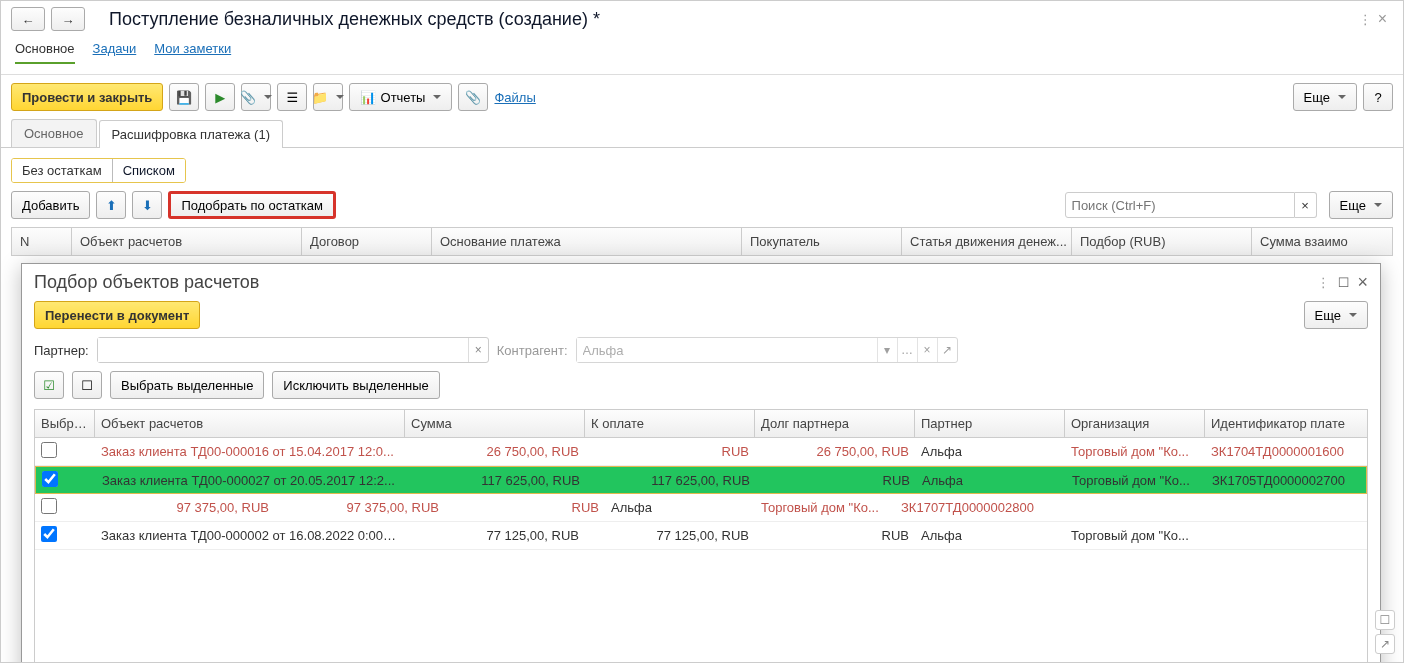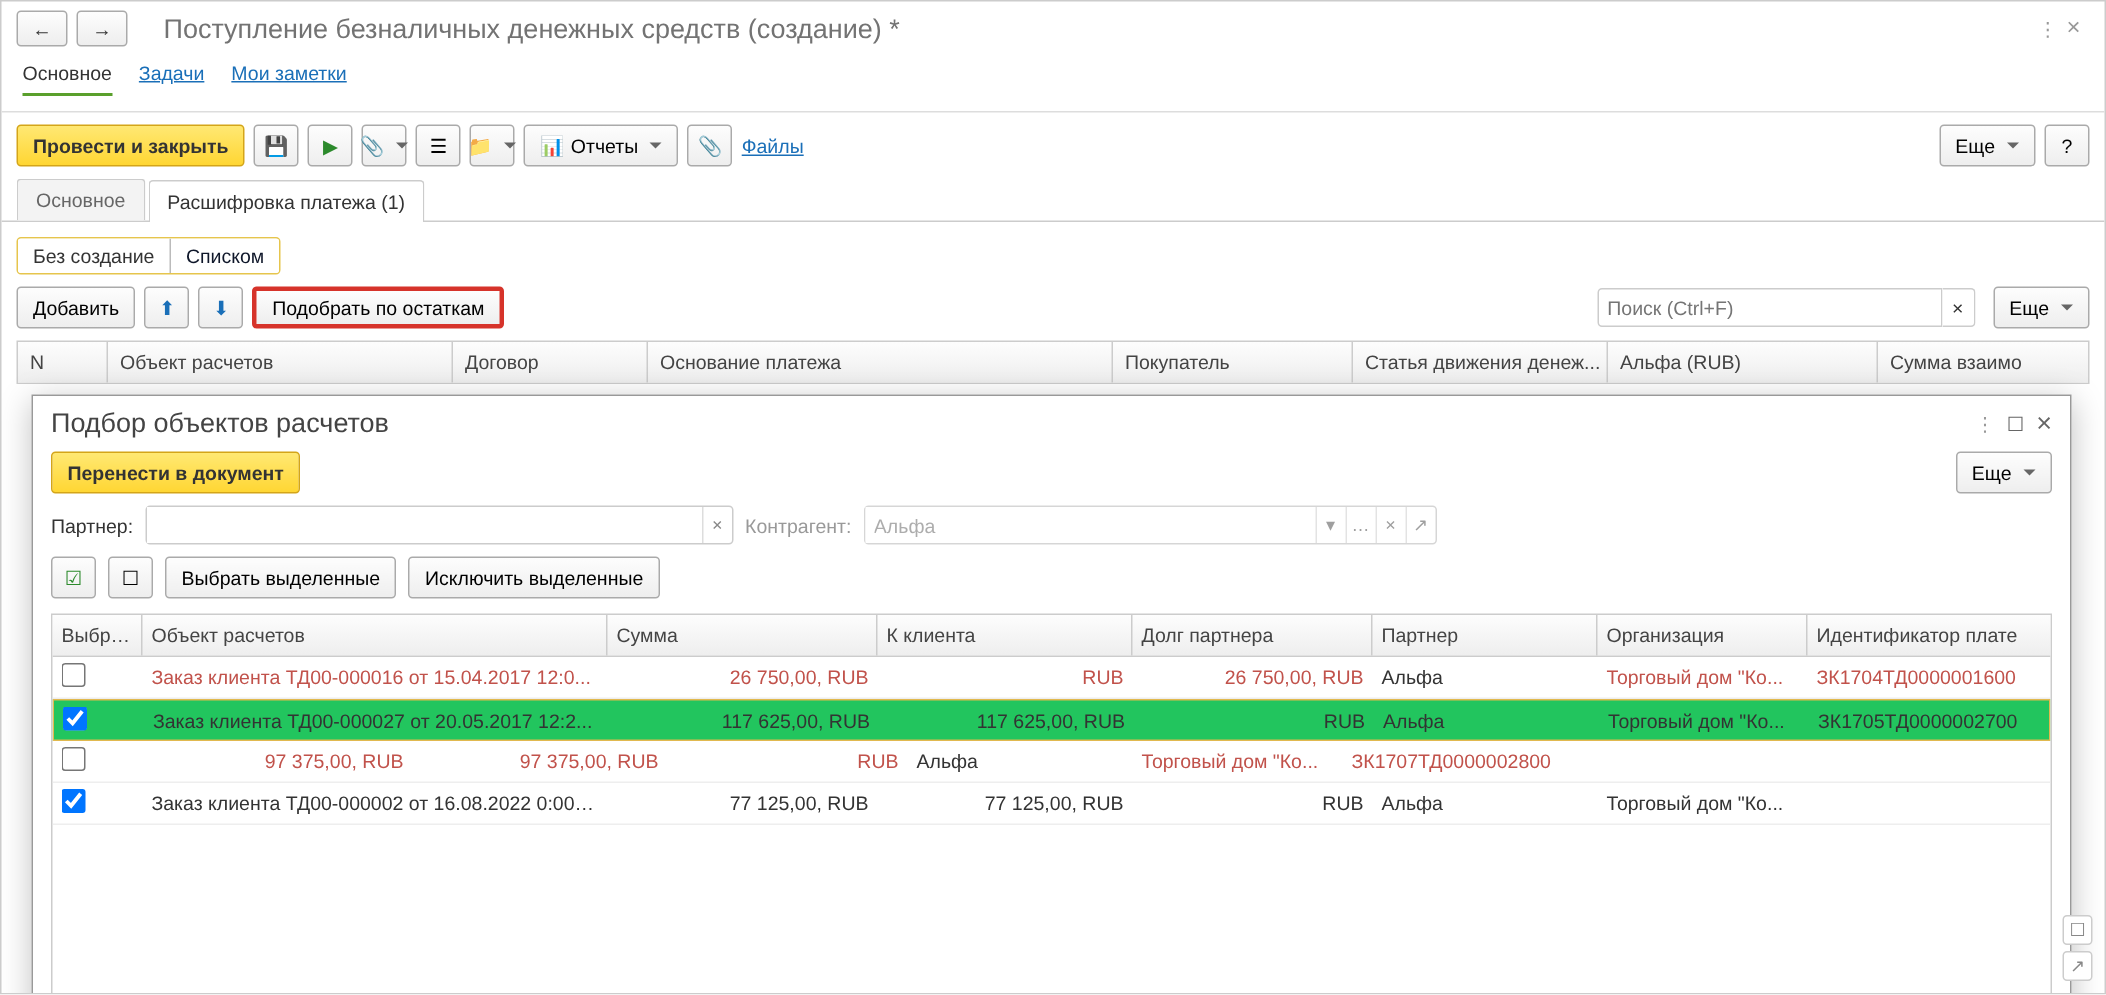--- a/index.html
+++ b/index.html
@@ -2,21 +2,21 @@
 <html><head>
 <meta charset="utf-8">
 <style>
   * { box-sizing: border-box; margin: 0; padding: 0; }
   body { font-family: Arial, sans-serif; font-size: 13px; color: #333; background: #fff; }
   .window { width: 1404px; height: 663px; position: relative; border: 1px solid #ccc; overflow: hidden; }
   
   
   .topbar { display: flex; align-items: center; padding: 6px 10px 4px; gap: 6px; }
   .nav-btn { width: 34px; height: 24px; border: 1px solid #aaa; background: linear-gradient(#fdfdfd,#eee); border-radius: 3px; display: inline-flex; align-items: center; justify-content: center; cursor: pointer; }
-  .title { font-size: 18px; margin-left: 18px; color: #737373; }
+  .title { font-size: 18px; margin-left: 18px; color: #0f172a; }
   .topbar-right { margin-left: auto; display: flex; gap: 6px; align-items: center; color: #999; padding-right: 6px; }
   
   
   .linktabs { display: flex; gap: 18px; padding: 6px 14px 10px; border-bottom: 1px solid #ddd; }
   .linktabs .tab { color: #1a6fb8; cursor: pointer; text-decoration: underline; }
   .linktabs .tab.active { color: #333; text-decoration: none; font-weight: normal; border-bottom: 2px solid #5aa02c; padding-bottom: 6px; }
   
   
   .toolbar { display: flex; align-items: center; gap: 6px; padding: 8px 10px; justify-content: center; }
   .btn { border: 1px solid #aaa; background: linear-gradient(#fdfdfd,#eee); border-radius: 3px; padding: 4px 10px; height: 28px; display: inline-flex; align-items: center; gap: 4px; cursor: pointer; font-size: 13px; }
@@ -142,21 +142,21 @@
     </div>
   </div>
 
   <div class="ctabs">
     <div class="ctab">Основное</div>
     <div class="ctab active">Расшифровка платежа (1)</div>
   </div>
 
   <div class="content">
     <div class="btn-group">
-      <div class="seg">Без создание</div>
+      <div class="seg">Без остаткам</div>
       <div class="seg green">Списком</div>
     </div>
     
     <div class="row2">
       <button class="btn">Добавить</button>
       <button class="btn btn-icon">
           <span style="color:#1a6fb8">⬆</span>
         </button>
       <button class="btn btn-icon">
           <span style="color:#1a6fb8">⬇</span>
@@ -170,21 +170,21 @@
     </div>
     
     <div class="table">
       <div class="thead">
         <div class="th" style="width:60px">N</div>
         <div class="th" style="width:230px">Объект расчетов</div>
         <div class="th" style="width:130px">Договор</div>
         <div class="th" style="width:310px">Основание платежа</div>
         <div class="th" style="width:160px">Покупатель</div>
         <div class="th" style="width:170px">Статья движения денеж...</div>
-        <div class="th" style="width:180px">Альфа (RUB)</div>
+        <div class="th" style="width:180px">Подбор (RUB)</div>
         <div class="th" style="width:120px;border-right:none">Сумма взаимо</div>
       </div>
     </div>
   </div>
 
   <div class="dialog">
     <div class="dlg-header">
       <div class="dlg-title">Подбор объектов расчетов</div>
       <div class="dlg-header-right">
         <span style="color:#999">⋮</span>
@@ -224,21 +224,21 @@
         </button>
       <button class="btn">Выбрать выделенные</button>
       <button class="btn">Исключить выделенные</button>
     </div>
 
     <div class="dlg-table">
       <div class="dlg-thead">
         <div class="dth c-sel">Выбран</div>
         <div class="dth c-obj">Объект расчетов</div>
         <div class="dth c-sum">Сумма</div>
-        <div class="dth c-pay">К клиента</div>
+        <div class="dth c-pay">К оплате</div>
         <div class="dth c-debt">Долг партнера</div>
         <div class="dth c-part">Партнер</div>
         <div class="dth c-org">Организация</div>
         <div class="dth c-id" style="border-right:none">Идентификатор плате</div>
       </div>
       <div class="dlg-tbody" id="dlg-tbody">
           <div class="drow">
             <div class="dcell c-sel"><input type="checkbox" class="chk" style=""></div>
             <div class="dcell c-obj red-link">Заказ клиента ТД00-000016 от 15.04.2017 12:0...</div>
             <div class="dcell c-sum right red-link">26 750,00, RUB</div>

